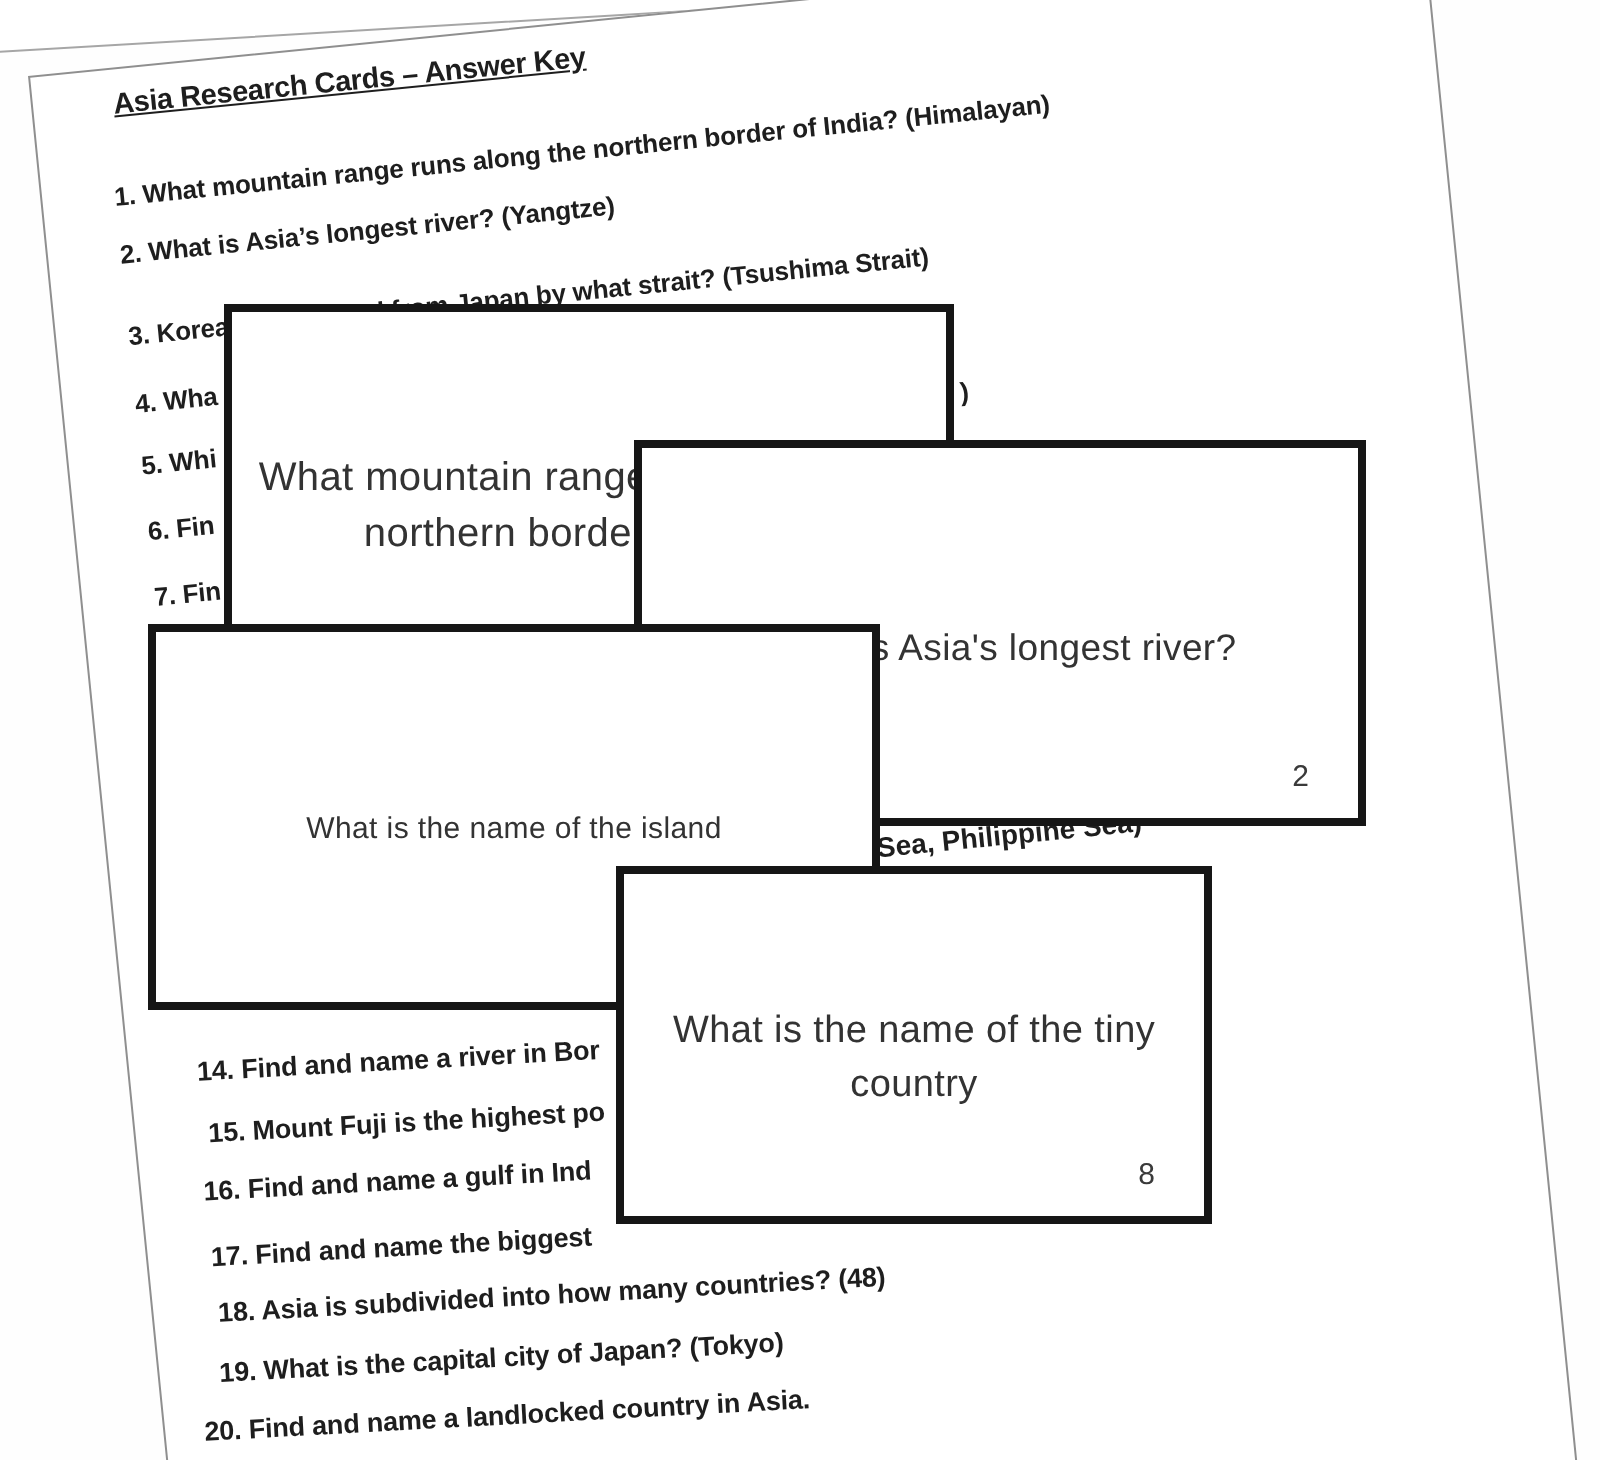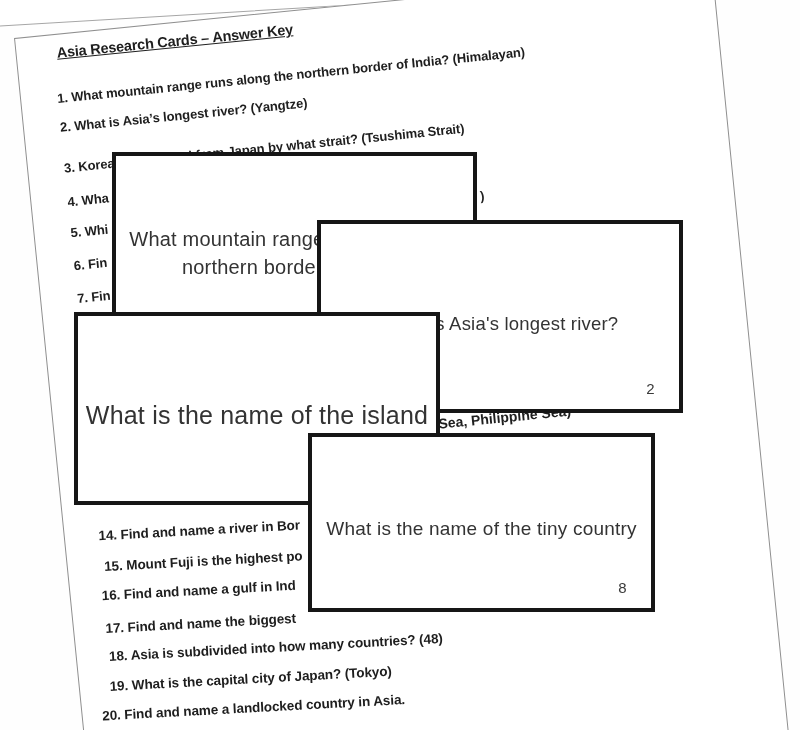--- a/index.html
+++ b/index.html
@@ -58,22 +58,22 @@
     font-family:"Liberation Sans",sans-serif;
   }
   .card .qtext{transform:translateY(7px);letter-spacing:0.2px;line-height:1.38;}
   .card .qline{display:block;}
   .card .card-num{
     position:absolute;right:24px;bottom:12px;
     font-size:15px;color:#3a3a3a;letter-spacing:0.5px;
   }
   .card-1{left:112px;top:152px;width:365px;height:190px;z-index:2;font-size:20px;}
   .card-2{left:317px;top:220px;width:366px;height:193px;z-index:3;font-size:18.5px;}
-  .card-3{left:74px; top:312px;width:366px;height:193px;z-index:4;font-size:25px;}
-  .card-4{left:308px;top:433px;width:347px;height:179px;z-index:5;font-size:19px;}
+  .card-3{left:74px; top:312px;width:366px;height:193px;z-index:4;font-size:15px;}
+  .card-4{left:308px;top:433px;width:298px;height:179px;z-index:5;font-size:19px;}
 </style>
 </head>
 <body>
 
 <div class="sheet-behind"></div>
 
 <div class="paper">
   <div class="abs key-title">Asia Research Cards – Answer Key</div>
 
   <div class="abs key-line kl-0">1. What mountain range runs along the northern border of India? (Himalayan)</div>

